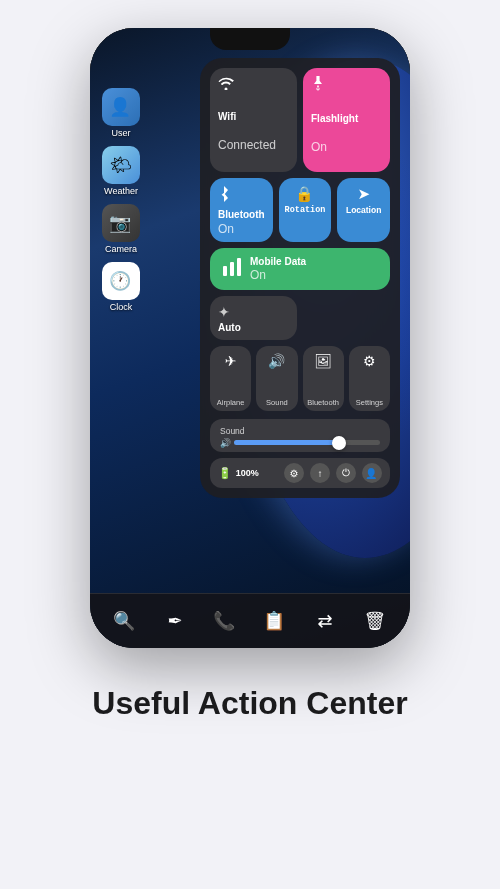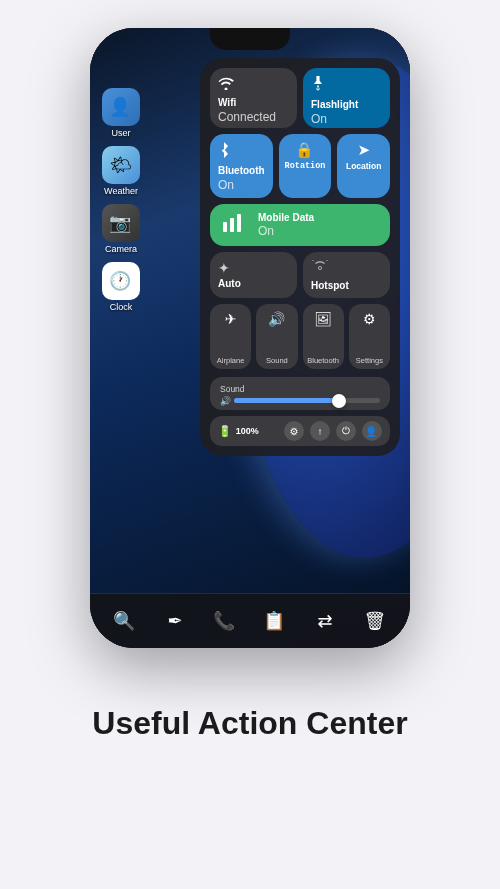--- a/index.html
+++ b/index.html
@@ -116,36 +116,36 @@
 
     .cc-grid {
       display: grid;
       grid-template-columns: 1fr 1fr;
       gap: 6px;
       margin-bottom: 6px;
     }
 
     .cc-btn {
       border-radius: 14px;
-      padding: 8px 8px 2px;
+      padding: 8px 8px 18px;
       display: flex;
       flex-direction: column;
       align-items: flex-start;
-      gap: 1px;
+      gap: 15px;
       cursor: pointer;
       position: relative;
     }
 
     .cc-btn-wifi {
       background: #3a3a3f;
       grid-column: 1;
     }
 
     .cc-btn-flashlight {
-      background: #0369a1;
+      background: #ec4899;
     }
 
     .cc-btn-bluetooth {
       background: #3a8bd4;
       grid-column: 1;
     }
 
     .cc-btn-rotation {
       background: #3a8bd4;
     }
@@ -335,21 +335,21 @@
       height: 30px;
       display: flex;
       align-items: center;
       justify-content: center;
       font-size: 18px;
       color: #fff;
     }
 
     
     .text-section {
-      margin-top: 56px;
+      margin-top: 36px;
       text-align: center;
       padding: 0 30px;
       padding-bottom: 40px;
     }
 
     .main-title {
       font-size: 32px;
       font-weight: 800;
       color: #1c1c1e;
       line-height: 1.2;
@@ -442,47 +442,39 @@
           <div class="cc-btn cc-btn-rotation" style="grid-column:2; border-radius:14px; padding:7px 4px 4px; display:flex; flex-direction:column; align-items:center; gap:2px;">
             <span style="font-size:15px; color:#fff;">🔒</span>
             <span class="cc-title" style="font-size:8.5px; text-align:right;font-family:Liberation Mono, monospace;">Rotation</span>
           </div>
           <div class="cc-btn cc-btn-location" style="grid-column:3; border-radius:14px; padding:7px 4px 4px; display:flex; flex-direction:column; align-items:center; gap:2px;">
             <span style="font-size:15px; color:#fff;">➤</span>
             <span class="cc-title" style="font-size:8.5px; text-align:center;">Location</span>
           </div>
         </div>
 
-        <div class="cc-btn cc-btn-mobiledata" style="margin-bottom:6px; border-radius:14px; padding:8px 12px; display:flex; flex-direction:row; align-items:center; gap:16px;">
+        <div class="cc-btn cc-btn-mobiledata" style="margin-bottom:6px; border-radius:14px; padding:8px 12px; display:flex; flex-direction:row; align-items:center; gap:8px;">
           <span style="font-size:20px; color:#fff;">
             <svg width="20" height="18" viewBox="0 0 20 18" fill="white">
               <rect x="1" y="8" width="4" height="10" rx="1"></rect>
               <rect x="8" y="4" width="4" height="14" rx="1"></rect>
               <rect x="15" y="0" width="4" height="18" rx="1"></rect>
             </svg>
           </span>
           <div>
             <div class="cc-title">Mobile Data</div>
             <div class="cc-subtitle">On</div>
           </div>
         </div>
 
         <div style="display:grid; grid-template-columns:1fr 1fr; gap:6px; margin-bottom:6px;">
           <div class="cc-btn cc-btn-auto" style="border-radius:14px; padding:8px 8px 6px; display:flex; flex-direction:column; align-items:flex-start; gap:2px;">
             <span style="color:#ccc; font-size:14px;">✦</span>
             <span class="cc-title">Auto</span>
           </div>
-          <div class="cc-btn cc-btn-hotspot" style="border-radius:14px; padding:8px 8px 6px; display:flex; flex-direction:column; align-items:flex-start; gap:2px;">
-            <span style="color:#ccc; font-size:16px;">
-              <svg width="18" height="14" viewBox="0 0 18 14" fill="#aaa">
-                <path d="M9 6a2 2 0 1 0 0 4 2 2 0 0 0 0-4zm0 1a1 1 0 1 1 0 2 1 1 0 0 1 0-2zM5 4a6 6 0 0 1 8 0l1-1a8 8 0 0 0-10 0l1 1zm-3-3a10 10 0 0 1 14 0l1-1A12 12 0 0 0 1 0l1 1z"></path>
-              </svg>
-            </span>
-            <span class="cc-title">Hotspot</span>
-          </div>
         </div>
 
         <div class="cc-grid-4col">
           <div class="cc-btn-small">
             <span class="cc-btn-small-icon">✈</span>
             <span class="cc-btn-small-label">Airplane</span>
           </div>
           <div class="cc-btn-small">
             <span class="cc-btn-small-icon">🔊</span>
             <span class="cc-btn-small-label">Sound</span>

